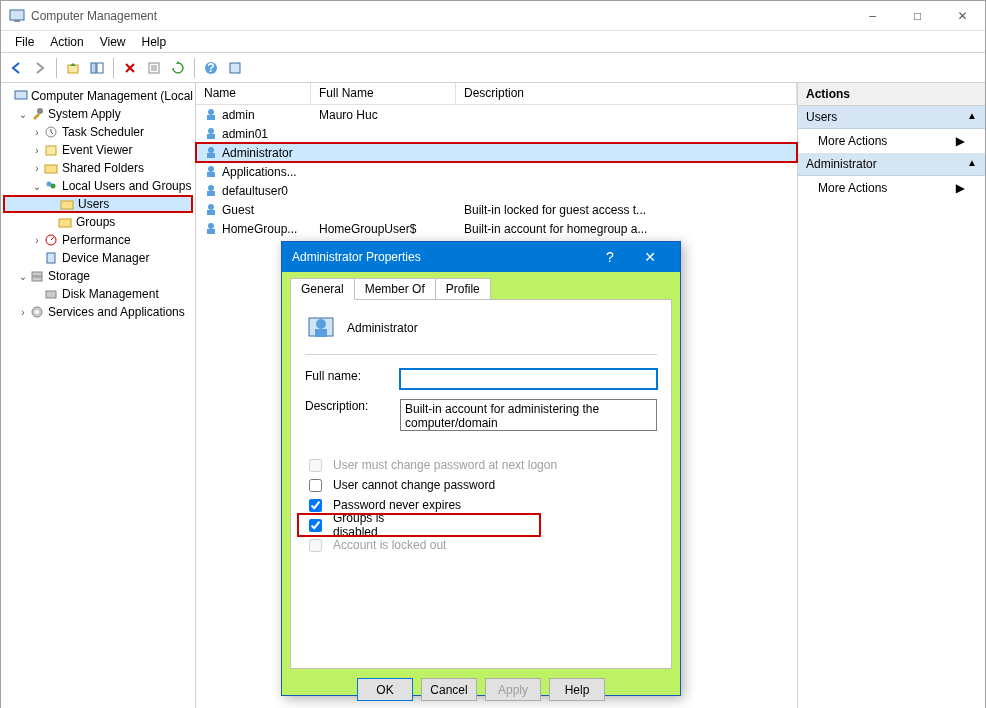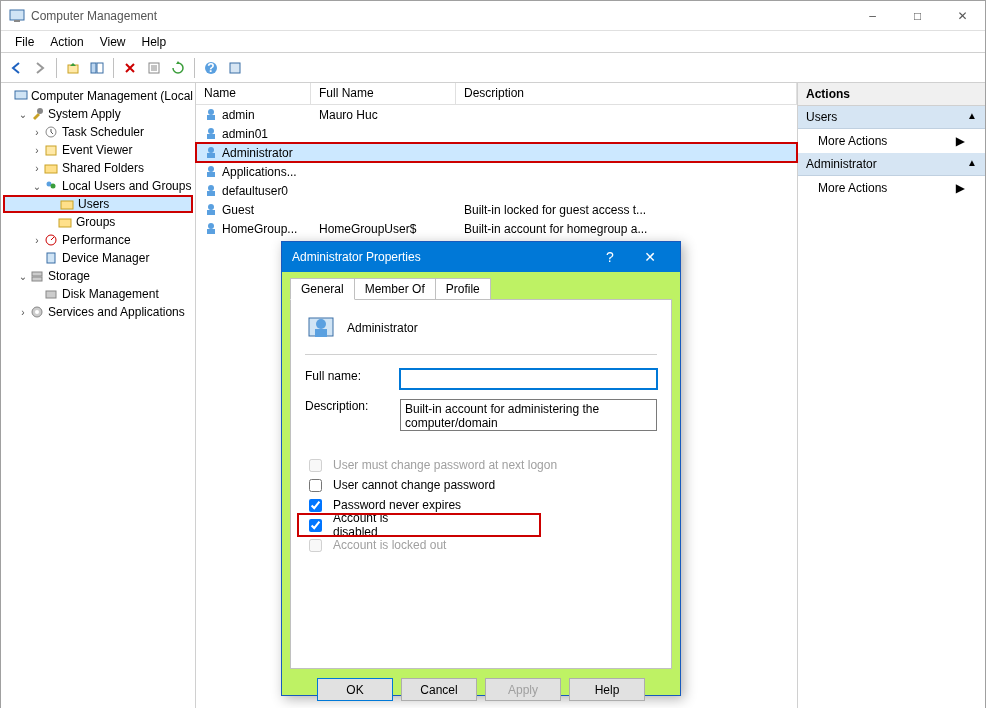--- a/index.html
+++ b/index.html
@@ -51,21 +51,21 @@
 .dlg-field { display: flex; align-items: flex-start; margin-bottom: 10px; }
 .dlg-field .flabel { width: 95px; }
 .dlg-field input, .dlg-field textarea { flex: 1; border: 1px solid #7a7a7a; padding: 2px 4px; font-family: inherit; font-size: 12px; }
 .dlg-field input.focus { border: 1px solid #0078d7; outline: 1px solid #0078d7; }
 .dlg-field textarea { height: 32px; resize: none; }
 .chkrow { display: flex; align-items: center; height: 20px; gap: 8px; margin-left: 0; }
 .chkrow input { width: 13px; height: 13px; }
 .chkrow.disabled { color: #a0a0a0; }
 .chkrow.hl { outline: 2px solid #c00; padding-right: 120px; margin-left: -6px; padding-left: 6px; width: 240px; }
 .dlg-btns { display: flex; justify-content: center; gap: 8px; padding: 0 8px 8px; }
-.dlg-btns button { width: 76px; height: 23px; border: 1px solid #adadad; background: #e1e1e1; }
+.dlg-btns button { width: 56px; height: 23px; border: 1px solid #adadad; background: #e1e1e1; }
 .dlg-btns button.def { border: 1px solid #0078d7; }
 .dlg-btns button:disabled { color: #a0a0a0; }
 svg { display: block; }
 .uarrow { font-size: 10px; }
 </style>
 </head>
 <body>
 
 <div class="window">
   <div class="titlebar">
@@ -431,21 +431,21 @@
       <div class="chkrow">
           <input type="checkbox" style="">
           <span>User cannot change password</span>
         </div>
       <div class="chkrow">
           <input type="checkbox" checked="" style="">
           <span>Password never expires</span>
         </div>
       <div class="chkrow hl">
           <input type="checkbox" checked="" style="">
-          <span>Account is disabled</span>
+          <span>Groups is disabled</span>
         </div>
       <div class="chkrow disabled">
           <input type="checkbox" disabled="" style="">
           <span>Account is locked out</span>
         </div>
     </div>
     <div class="dlg-btns">
       <button class="def">OK</button>
       <button>Cancel</button>
       <button disabled="">Apply</button>

